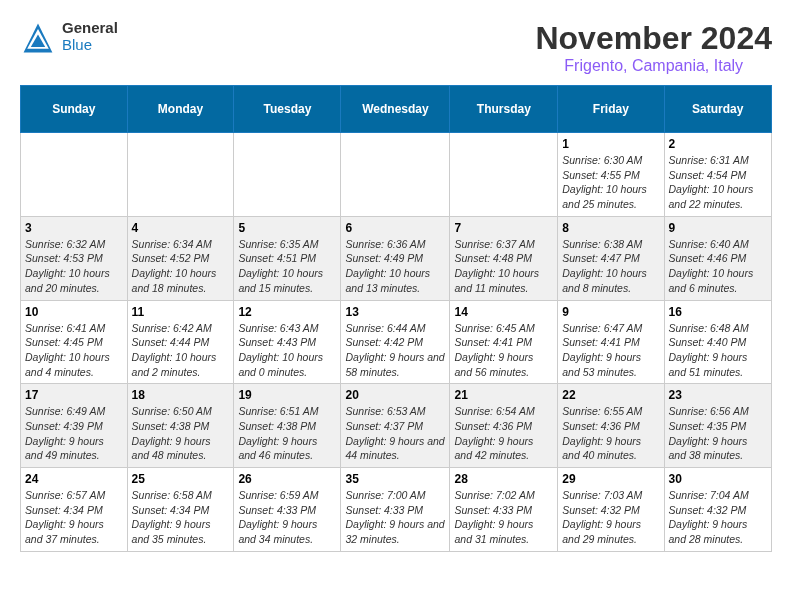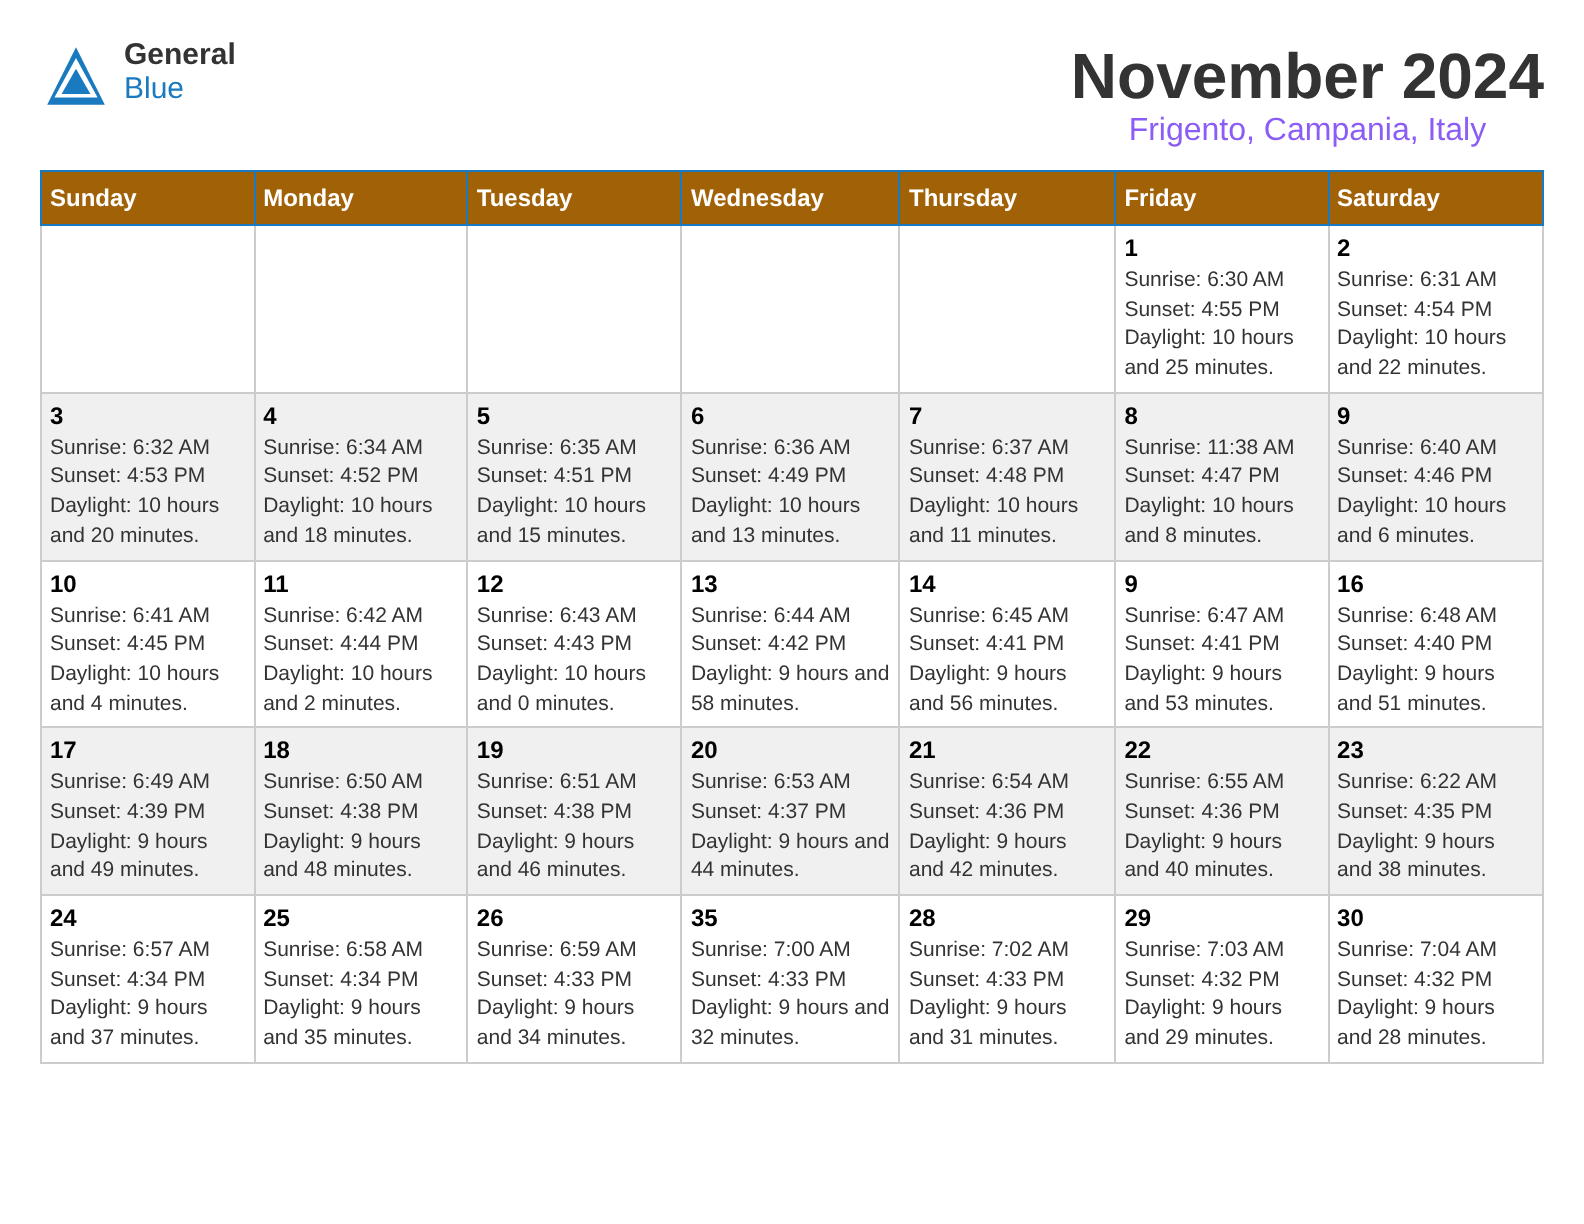--- a/index.html
+++ b/index.html
@@ -52,24 +52,24 @@
       font-size: 16px;
       color: #8b5cf6;
       text-align: center;
     }
     table {
       width: 100%;
       border-collapse: collapse;
       font-size: 11px;
     }
     th {
-      background: #a16207;
+      background: #0369a1;
       color: #fff;
-      padding: 6px 4px;
-      text-align: left;
+      padding: 16px 4px;
+      text-align: center;
       font-size: 12px;
     }
     td {
       border: 1px solid #ccc;
       vertical-align: top;
       padding: 4px;
       height: 80px;
       width: 113px;
     }
     tr:nth-child(even) td {
@@ -81,20 +81,21 @@
     .day-num {
       font-weight: bold;
       font-size: 12px;
       display: block;
       margin-bottom: 2px;
     }
     .day-info {
       font-size: 10.5px;
       color: #333;
       line-height: 1.4;
+      font-style: italic;
     }
     .empty-cell {
       background: #fff;
     }
     thead th {
       border: 1px solid #1a7abf;
     }
   </style>
 </head>
 <body>
@@ -175,21 +176,21 @@
 Daylight: 10 hours and 13 minutes.</div>
         </td>
         <td>
           <span class="day-num">7</span>
           <div class="day-info">Sunrise: 6:37 AM
 Sunset: 4:48 PM
 Daylight: 10 hours and 11 minutes.</div>
         </td>
         <td>
           <span class="day-num">8</span>
-          <div class="day-info">Sunrise: 11:38 AM
+          <div class="day-info">Sunrise: 6:38 AM
 Sunset: 4:47 PM
 Daylight: 10 hours and 8 minutes.</div>
         </td>
         <td>
           <span class="day-num">9</span>
           <div class="day-info">Sunrise: 6:40 AM
 Sunset: 4:46 PM
 Daylight: 10 hours and 6 minutes.</div>
         </td>
       </tr>
@@ -269,21 +270,21 @@
 Daylight: 9 hours and 42 minutes.</div>
         </td>
         <td>
           <span class="day-num">22</span>
           <div class="day-info">Sunrise: 6:55 AM
 Sunset: 4:36 PM
 Daylight: 9 hours and 40 minutes.</div>
         </td>
         <td>
           <span class="day-num">23</span>
-          <div class="day-info">Sunrise: 6:22 AM
+          <div class="day-info">Sunrise: 6:56 AM
 Sunset: 4:35 PM
 Daylight: 9 hours and 38 minutes.</div>
         </td>
       </tr>
       <tr>
         <td>
           <span class="day-num">24</span>
           <div class="day-info">Sunrise: 6:57 AM
 Sunset: 4:34 PM
 Daylight: 9 hours and 37 minutes.</div>

